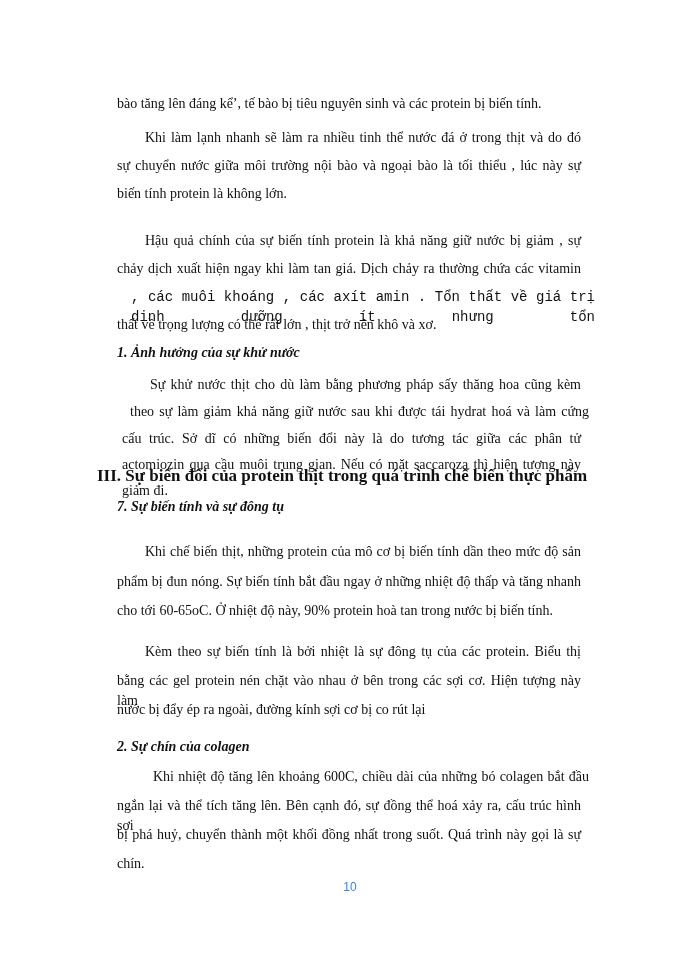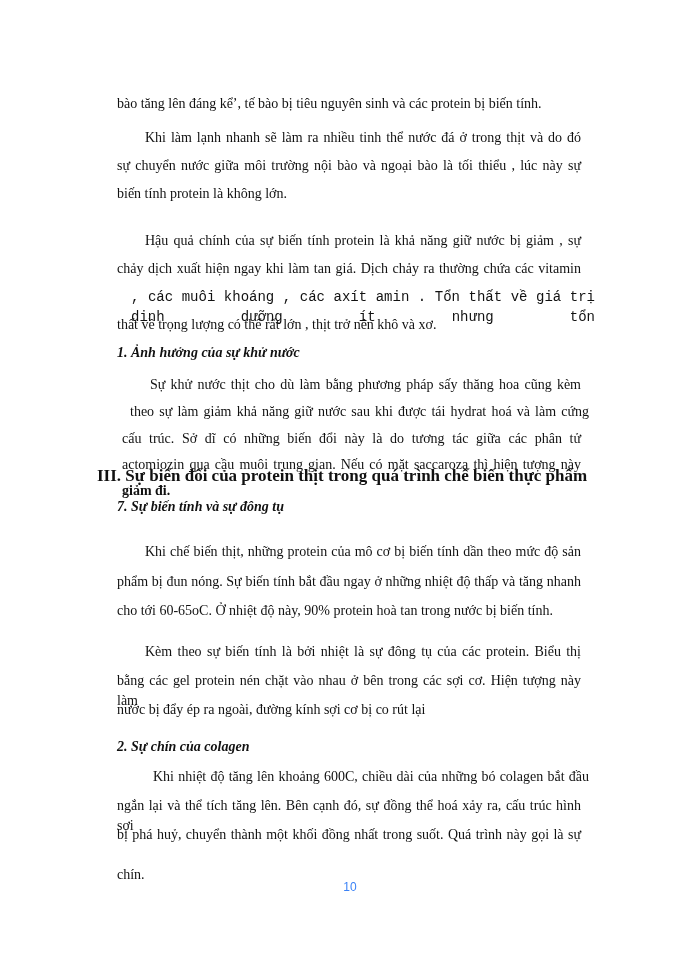--- a/index.html
+++ b/index.html
@@ -54,35 +54,35 @@
   <div class="line just" style="left:117px; top:259px; width:464px;">chảy dịch xuất hiện ngay khi làm tan giá. Dịch chảy ra thường chứa các vitamin</div>
   <div class="line just" style="left:131px; top:287px; width:464px;font-family:Liberation Mono, monospace;">, các muôi khoáng , các axít amin . Tổn thất về giá trị dinh dưỡng ít nhưng tổn</div>
   <div class="line" style="left:117px; top:315px;">thất về trọng lượng có thể rất lớn , thịt trở nên khô và xơ.</div>
 
   <div class="line bi" style="left:117px; top:343px;">1. Ảnh hưởng của sự khử nước</div>
 
   <div class="line just" style="left:122px; top:375px; width:459px; text-indent:28px;">Sự khử nước thịt cho dù làm bằng phương pháp sấy thăng hoa cũng kèm</div>
   <div class="line just" style="left:130px; top:402px; width:459px;">theo sự làm giảm khả năng giữ nước sau khi được tái hydrat hoá và làm cứng</div>
   <div class="line just" style="left:122px; top:429px; width:459px;">cấu trúc. Sở dĩ có những biến đổi này là do tương tác giữa các phân tử</div>
   <div class="line just" style="left:122px; top:455px; width:459px;">actomiozin qua cầu muôi trung gian. Nếu có mặt saccaroza thì hiện tượng này</div>
-  <div class="line" style="left:122px; top:481px;font-weight:bold;">giảm đi.</div>
+  <div class="line" style="left:122px; top:481px;">giảm đi.</div>
 
   <div class="line bold" style="left:97px; top:466px; font-size:17px;">III. Sự biến đổi của protein thịt trong quá trình chế biến thực phẩm</div>
 
   <div class="line bi" style="left:117px; top:497px;">7.  Sự biến tính và sự đông tụ</div>
 
   <div class="line just" style="left:117px; top:542px; width:464px; text-indent:28px;">Khi chế biến thịt, những protein của mô cơ bị biến tính dần theo mức độ sản</div>
   <div class="line just" style="left:117px; top:572px; width:464px;">phẩm bị đun nóng. Sự biến tính bắt đầu ngay ở những nhiệt độ thấp và tăng nhanh</div>
   <div class="line" style="left:117px; top:601px;">cho tới 60-65oC. Ở nhiệt độ này, 90% protein hoà tan trong nước bị biến tính.</div>
 
   <div class="line just" style="left:117px; top:642px; width:464px; text-indent:28px;">Kèm theo sự biến tính là bởi nhiệt là sự đông tụ của các protein. Biểu thị</div>
   <div class="line just" style="left:117px; top:671px; width:464px;">bằng các gel protein nén chặt vào nhau ở bên trong các sợi cơ. Hiện tượng này làm</div>
   <div class="line" style="left:117px; top:700px;">nước bị đẩy ép ra ngoài, đường kính sợi cơ bị co rút lại</div>
 
   <div class="line bi" style="left:117px; top:737px;">2.  Sự chín của colagen</div>
 
   <div class="line just" style="left:117px; top:767px; width:464px; text-indent:28px;margin-left:8px;">Khi nhiệt độ tăng lên khoảng 600C, chiều dài của những bó colagen bắt đầu</div>
   <div class="line just" style="left:117px; top:796px; width:464px;">ngắn lại và thể tích tăng lên. Bên cạnh đó, sự đồng thể hoá xảy ra, cấu trúc hình sợi</div>
   <div class="line just" style="left:117px; top:825px; width:464px;">bị phá huỷ, chuyển thành một khối đồng nhất trong suốt. Quá trình này gọi là sự</div>
-  <div class="line" style="left:117px; top:854px;margin-top:11px;">chín.</div>
+  <div class="line" style="left:117px; top:854px;">chín.</div>
 
   <div class="pagenum">10</div>
 </div>
 
 </body></html>

